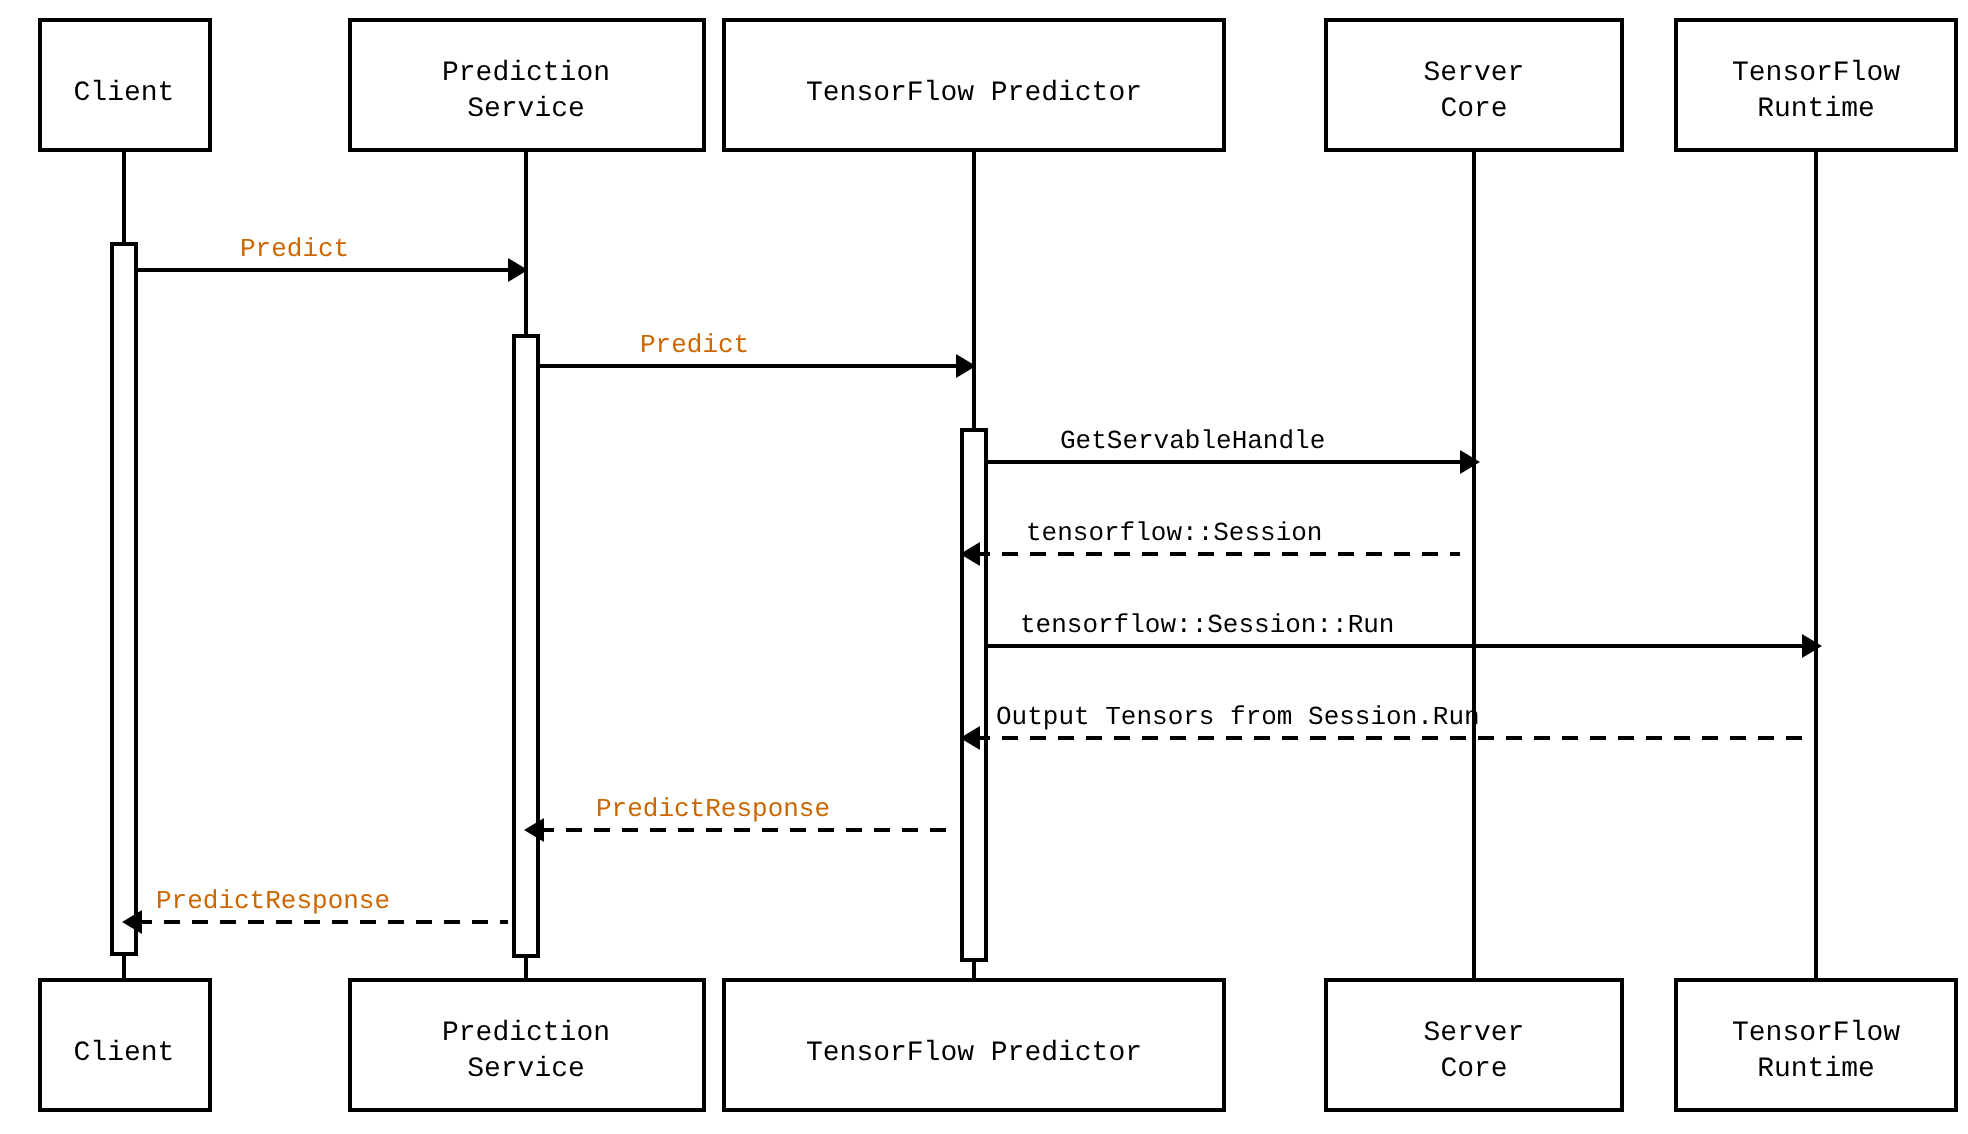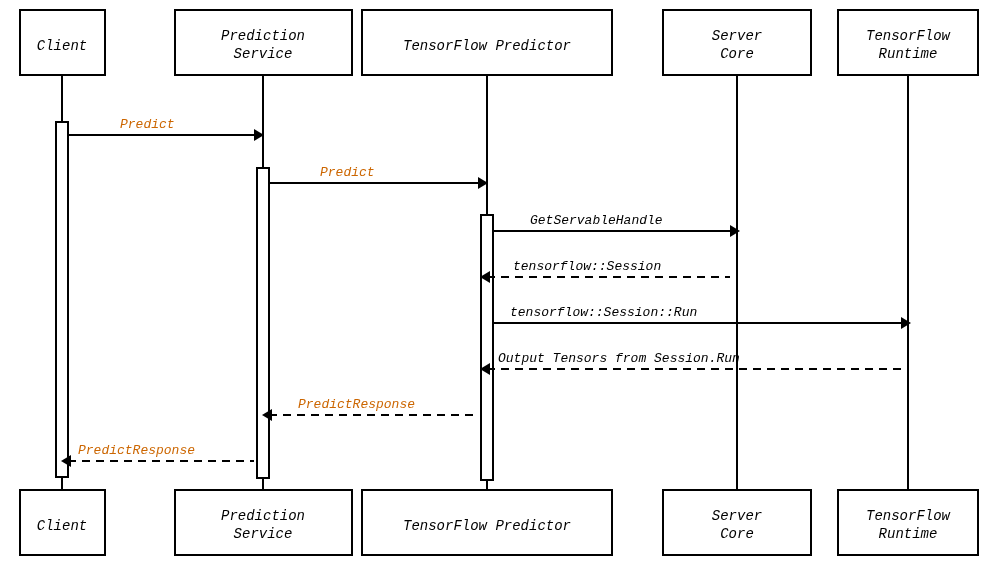--- a/index.html
+++ b/index.html
@@ -8,21 +8,20 @@
       font-family: 'Courier New', Courier, monospace;
       width: 984px;
       height: 567px;
       overflow: hidden;
       position: relative;
     }
     .diagram-container {
       position: relative;
       width: 984px;
       height: 443px;
-      font-style: italic;
     }
   </style>
 </head>
 <body>
 
 <div class="diagram-container">
   <svg width="984" height="567" style="position:absolute;top:0;left:0;">
 
     <rect x="20" y="10" width="85" height="65" fill="white" stroke="black" stroke-width="2"></rect>
     <text x="62" y="50" text-anchor="middle" font-family="Courier New, monospace" font-size="14">Client</text>

